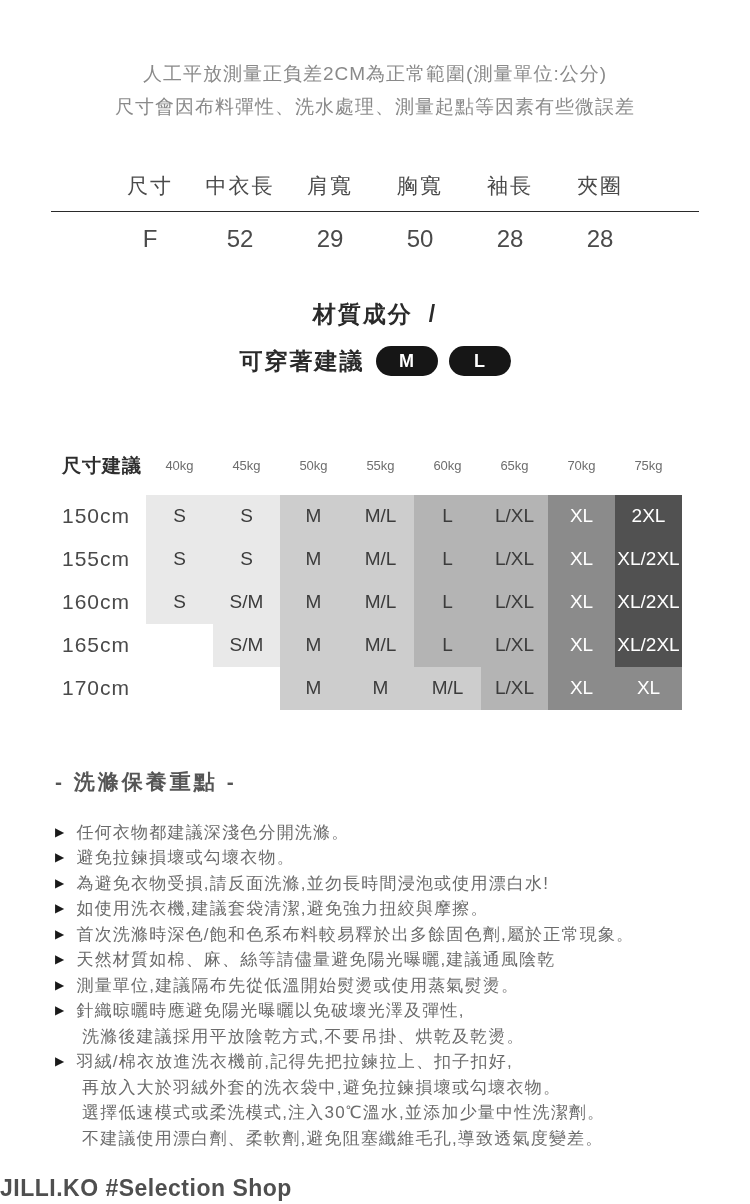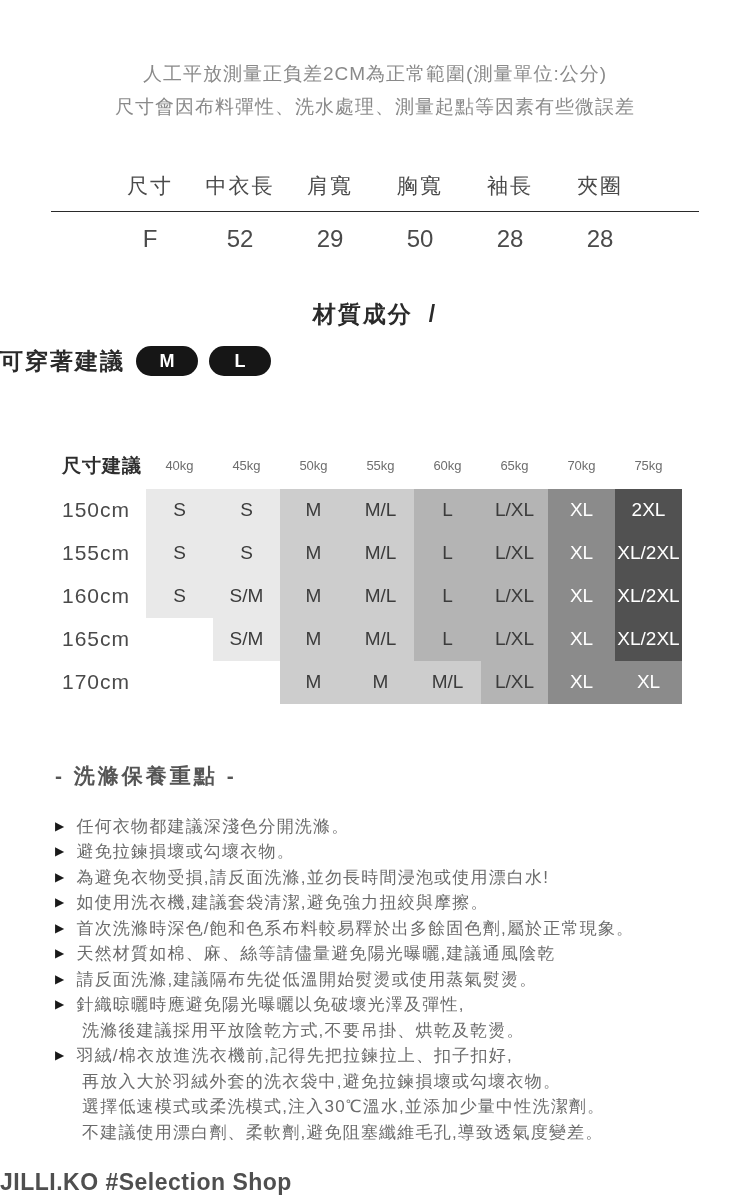--- a/index.html
+++ b/index.html
@@ -42,36 +42,36 @@
 
   
   .material-row {
     margin-top:46px;
     display:flex; justify-content:center; align-items:center;
     gap:16px;
     font-size:23px; font-weight:bold; color:#2a2a2a; letter-spacing:2px;
   }
   .advice-row {
     margin-top:16px;
-    display:flex; justify-content:flex-start; align-items:center;
+    display:flex; justify-content:center; align-items:center;
     gap:11px;
     font-size:23px; font-weight:bold; color:#2a2a2a; letter-spacing:2px;
   }
   .pill {
     width:62px; height:30px; border-radius:16px;
     background:#161616; color:#ffffff;
     display:flex; align-items:center; justify-content:center;
     font-size:18px; font-weight:bold; letter-spacing:0;
   }
 
   
   .matrix { margin-left:62px; margin-top:72px; }
   .m-head {
     display:grid; grid-template-columns:84px repeat(8, 67px);
-    align-items:center; height:34px; margin-bottom:6px;
+    align-items:center; height:34px; margin-bottom:12px;
   }
   .m-corner { font-size:19px; font-weight:bold; color:#2e2e2e; letter-spacing:1px; }
   .m-wh { font-size:13px; color:#6e6e6e; text-align:center; font-weight:normal; }
   .m-row {
     display:grid; grid-template-columns:84px repeat(8, 67px);
     height:43px;
   }
   .m-label { font-size:21px; color:#4a4a4a; display:flex; align-items:center; letter-spacing:1px; }
   .m-cell { display:flex; align-items:center; justify-content:center; font-size:19px; }
 
@@ -227,21 +227,21 @@
         <div class="care-line">
           <span class="arrow">▶</span>
           <span>首次洗滌時深色/飽和色系布料較易釋於出多餘固色劑,屬於正常現象。</span>
         </div>
         <div class="care-line">
           <span class="arrow">▶</span>
           <span>天然材質如棉、麻、絲等請儘量避免陽光曝曬,建議通風陰乾</span>
         </div>
         <div class="care-line">
           <span class="arrow">▶</span>
-          <span>請反面洗滌,建議隔布先從低溫開始熨燙或使用蒸氣熨燙。</span>
+          <span>測量單位,建議隔布先從低溫開始熨燙或使用蒸氣熨燙。</span>
         </div>
         <div class="care-line">
           <span class="arrow">▶</span>
           <span>針織晾曬時應避免陽光曝曬以免破壞光澤及彈性,</span>
         </div>
         <div class="care-line cont">
           <span>洗滌後建議採用平放陰乾方式,不要吊掛、烘乾及乾燙。</span>
         </div>
         <div class="care-line">
           <span class="arrow">▶</span>

